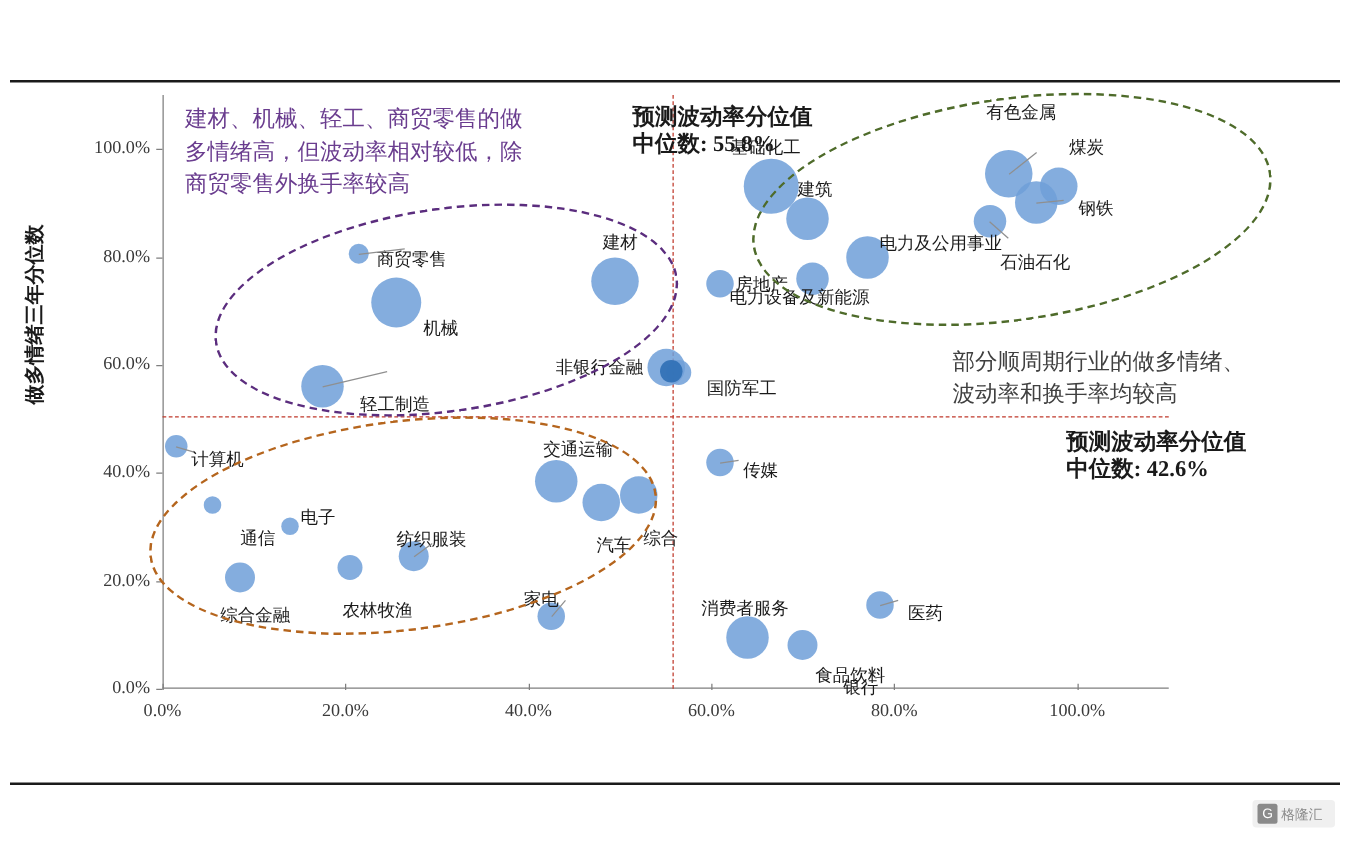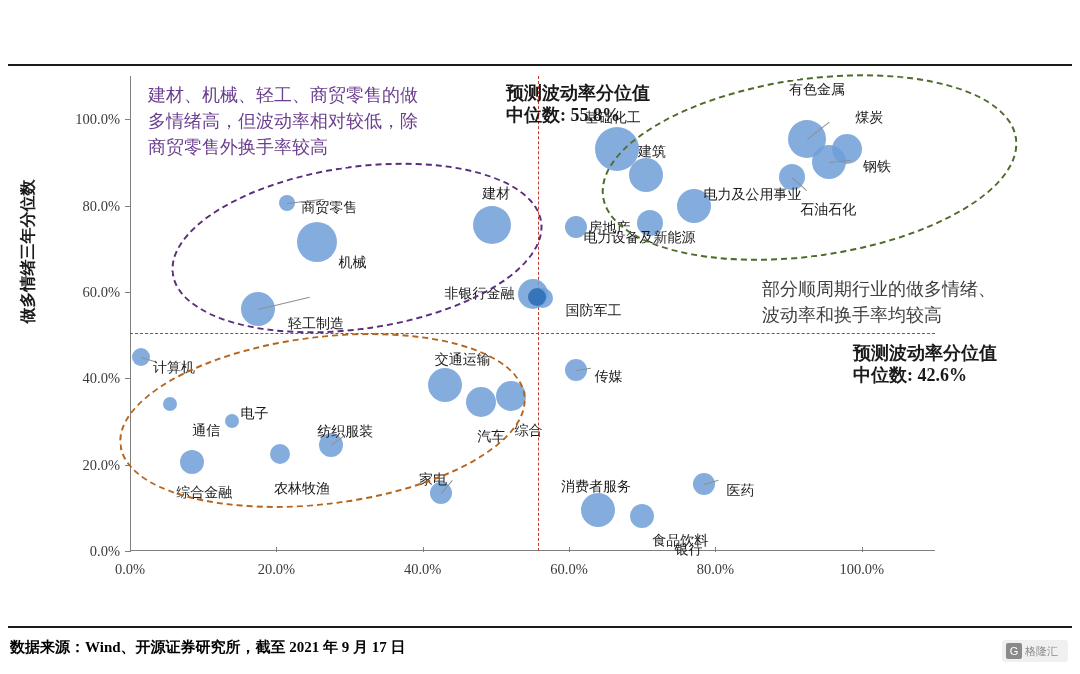--- a/index.html
+++ b/index.html
@@ -351,19 +351,18 @@
     <div class="anno black" style="left:853px; top:274px;">预测波动率分位值</div>
     <div class="anno black" style="left:853px; top:296px;">中位数: 42.6%</div>
 
     <div class="ell purple" style="left:170px; top:100px; width:370px; height:160px; transform:rotate(-8deg);"></div>
     <div class="ell green" style="left:600px; top:12px; width:415px; height:175px; transform:rotate(-8deg);"></div>
     <div class="ell orange" style="left:118px; top:270px; width:405px; height:165px; transform:rotate(-7deg);"></div>
 
   </div>
 
   <div class="footer-rule"></div>
-  <div class="footer-text">数据来源：Wind、开源证券研究所，截至 2021 年 9 月 17 日</div>
   <div class="watermark">
     <span class="wm-badge">G</span>
     <span class="wm-text">格隆汇</span>
   </div>
 
 </div>
 
 </body></html>

